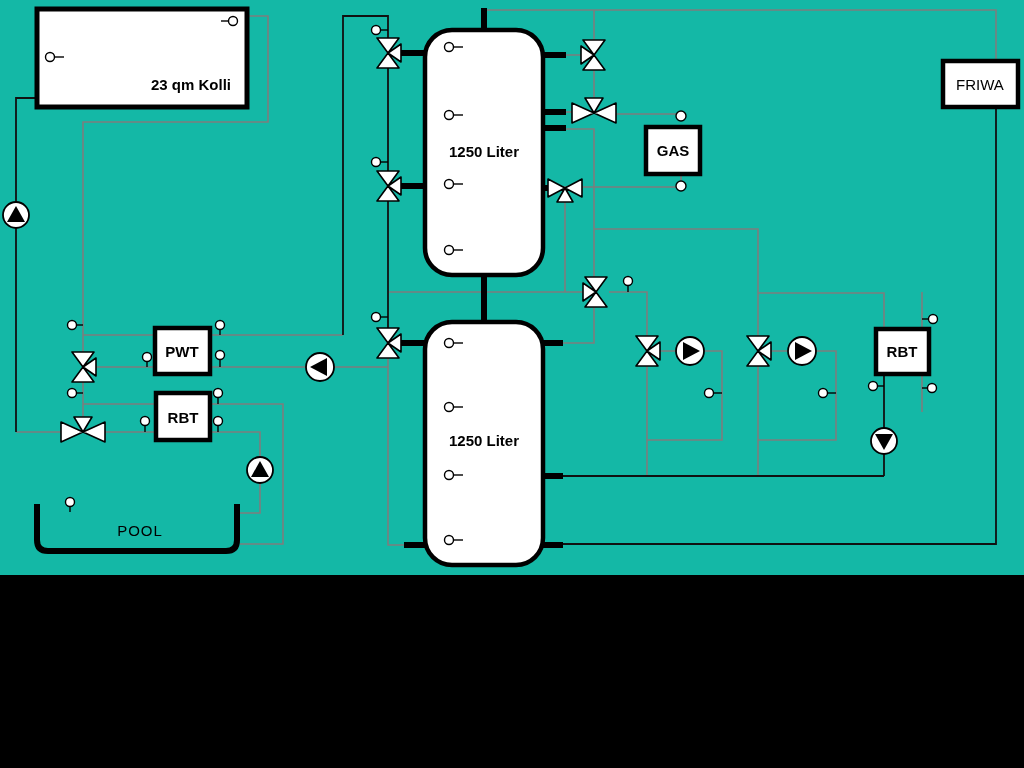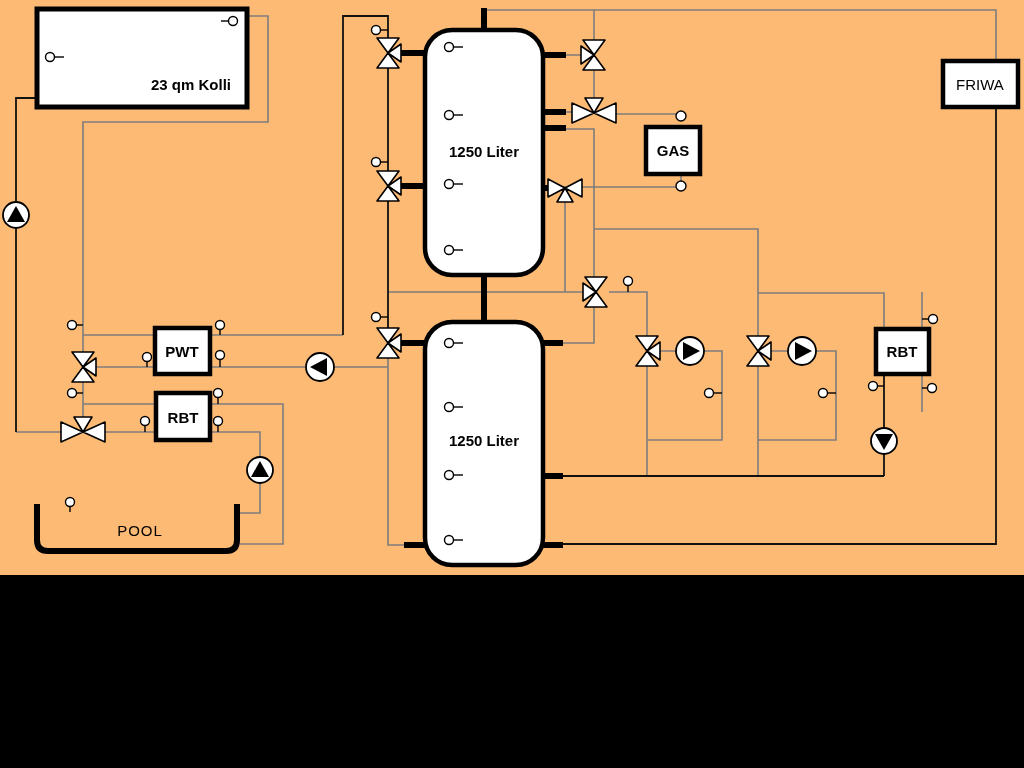--- a/index.html
+++ b/index.html
@@ -1,16 +1,16 @@
 <!DOCTYPE html>
 <html><head>
 <meta charset="utf-8">
 <style>
   html,body{margin:0;padding:0;background:#fff;}
-  .stage{position:relative;width:1024px;height:768px;background:#fdba74;overflow:hidden;
+  .stage{position:relative;width:1024px;height:768px;background:#14b8a6;overflow:hidden;
          font-family:"Liberation Sans", sans-serif;}
   svg{display:block;}
   text{font-family:"Liberation Sans", sans-serif;fill:#000;}
   .lbl-bold{font-weight:bold;}
 </style>
 </head>
 <body>
 
 <div class="stage">
 <svg width="1024" height="768" viewBox="0 0 1024 768">

